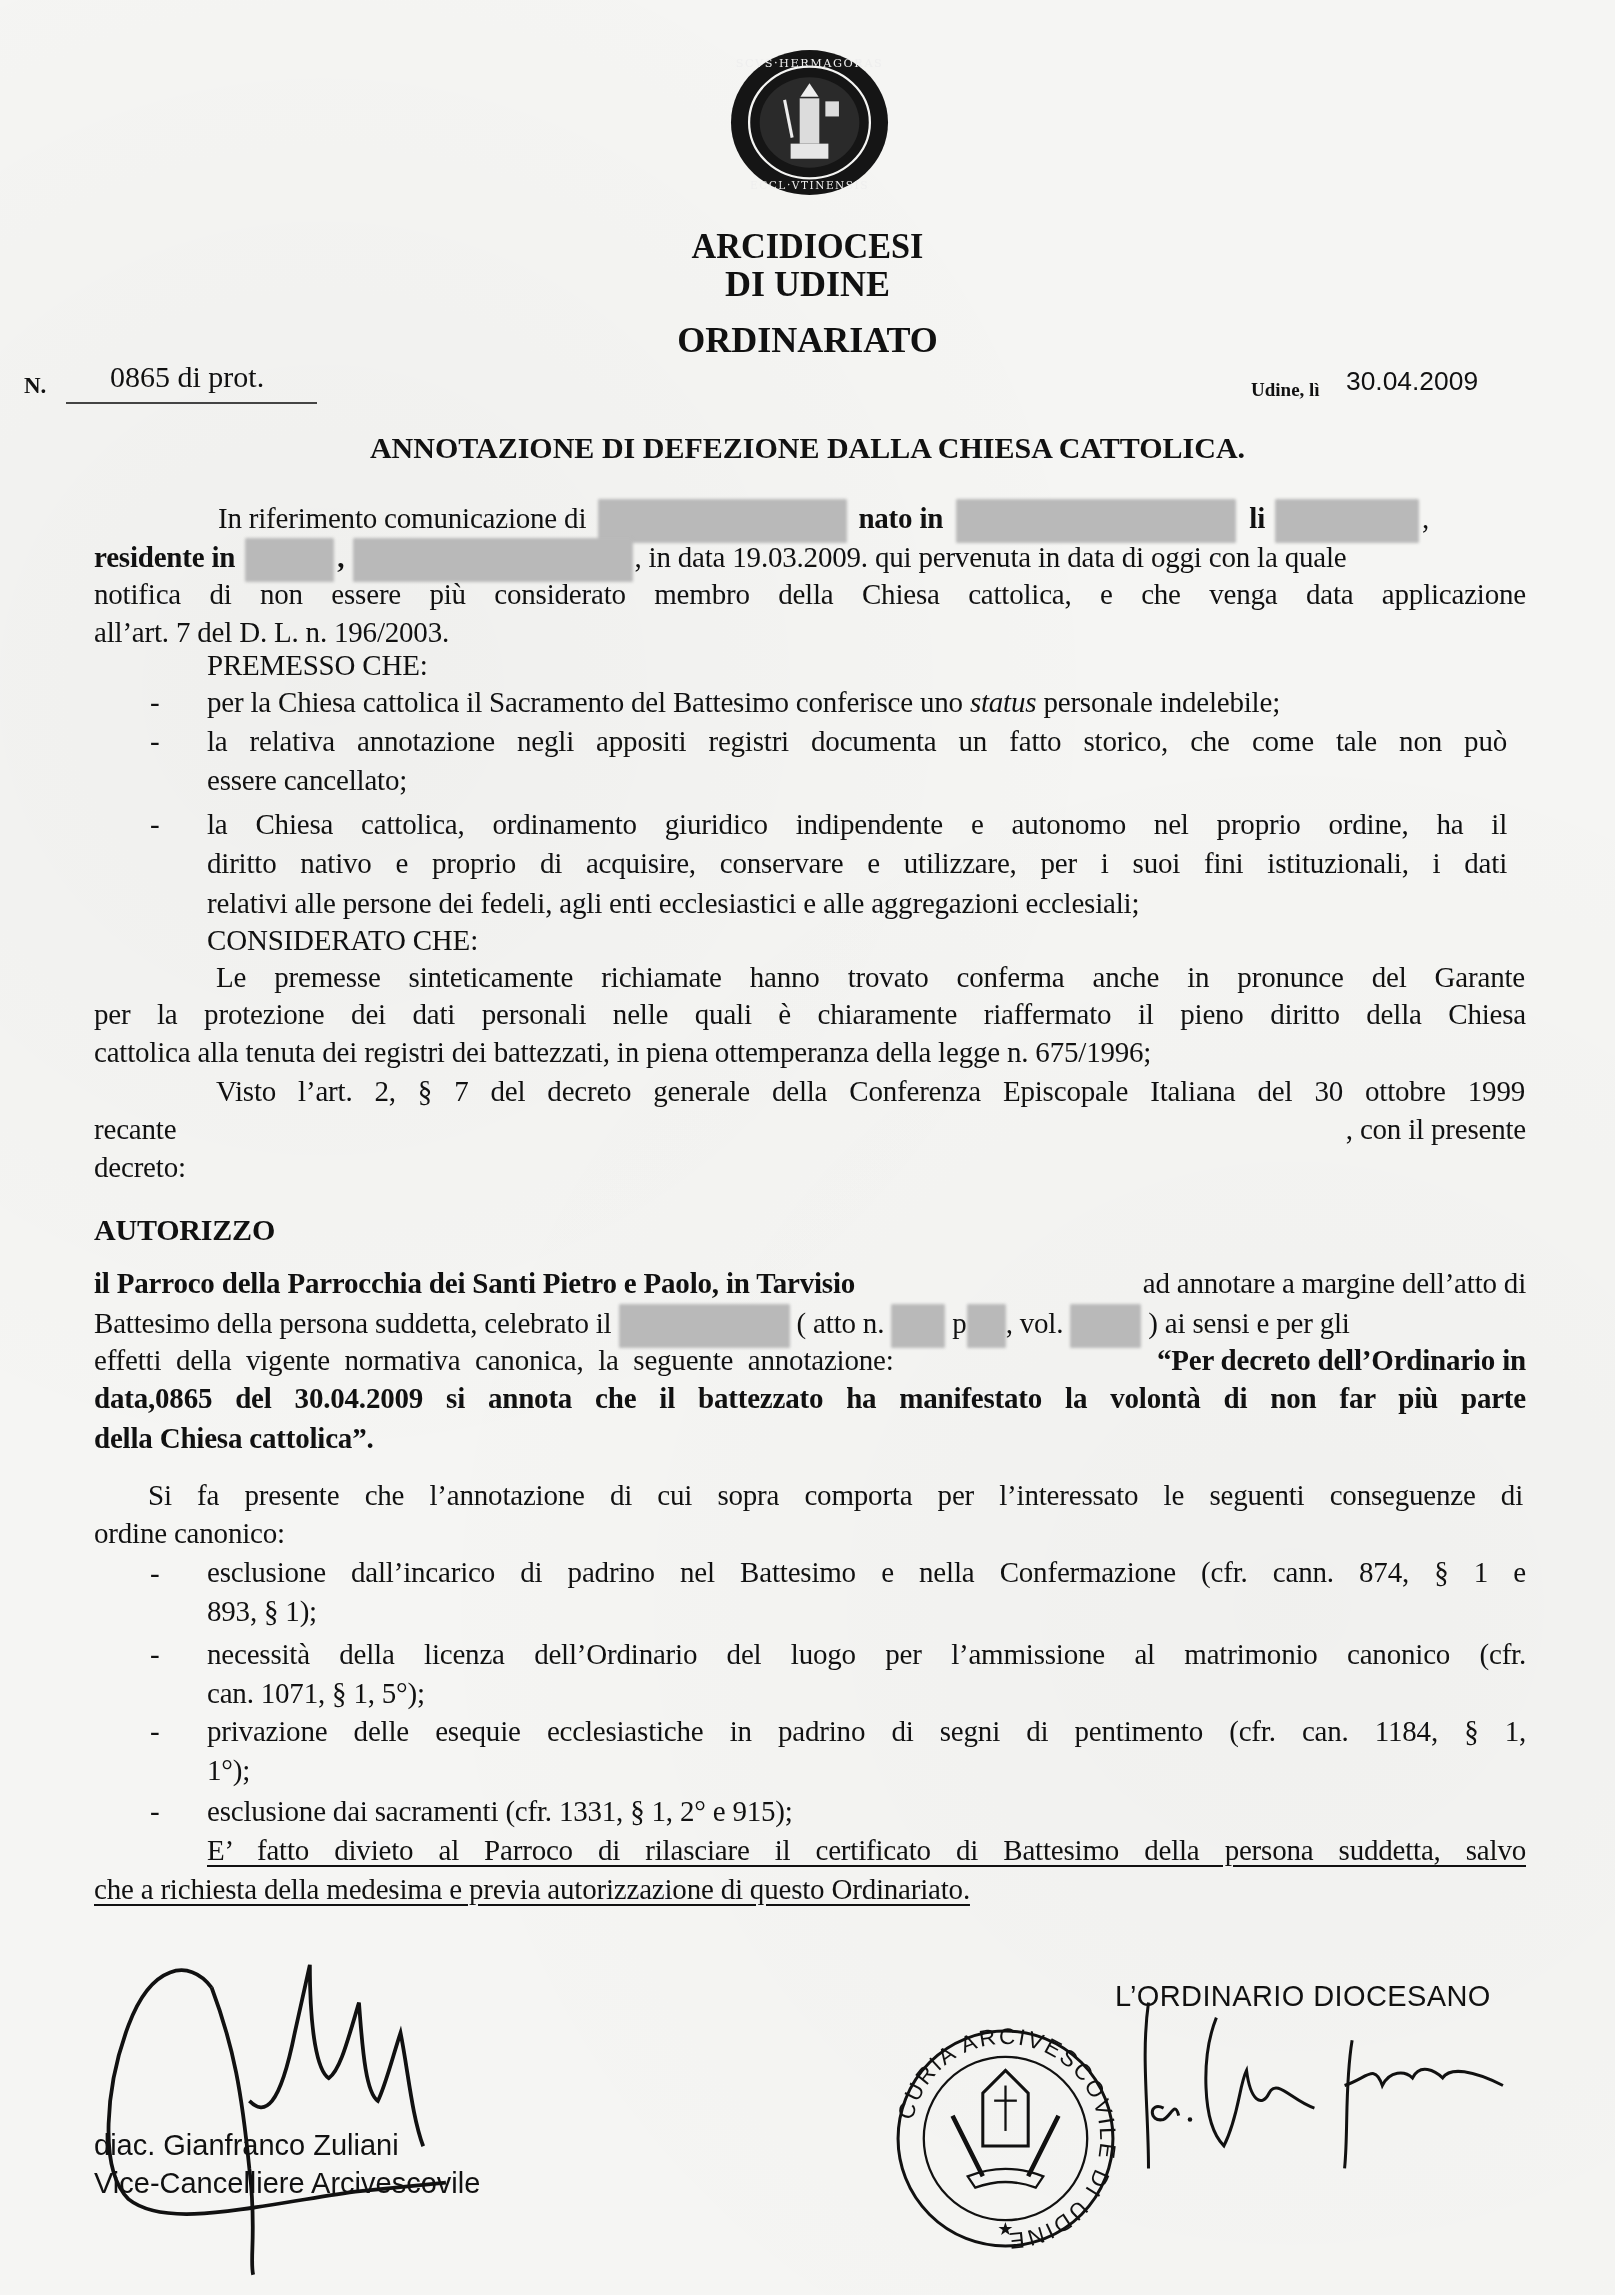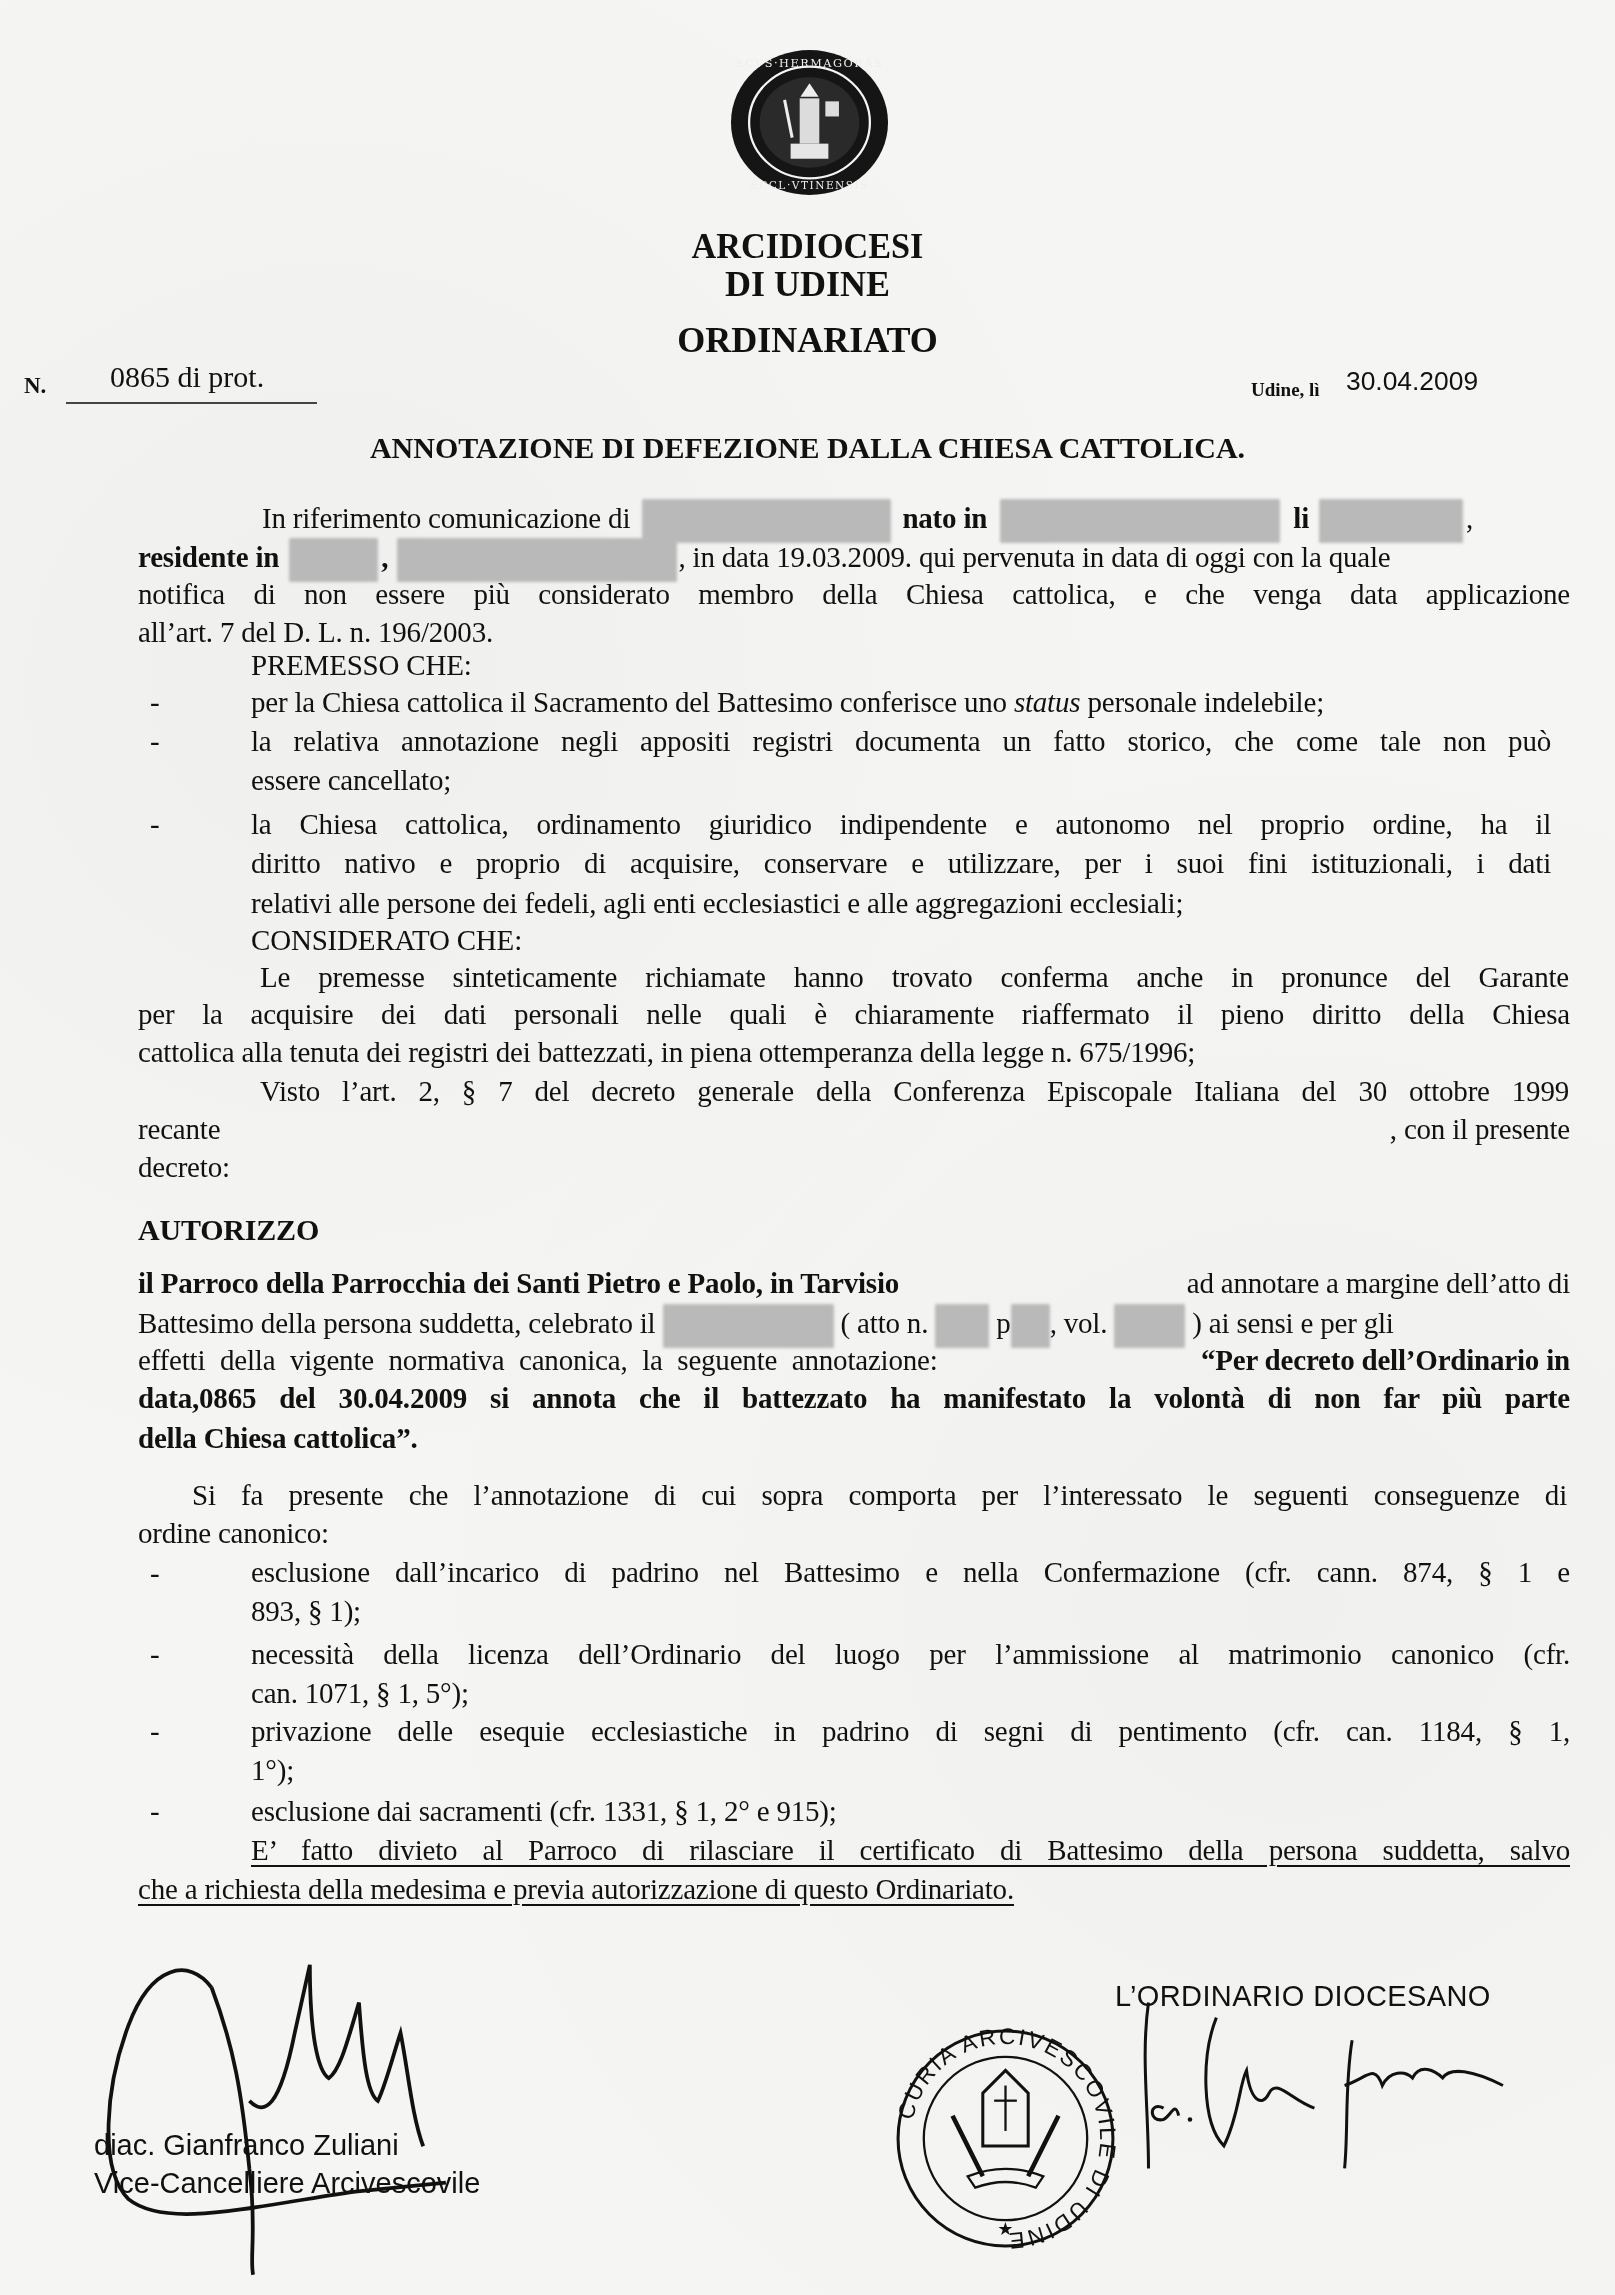--- a/index.html
+++ b/index.html
@@ -10,21 +10,21 @@
     color: #111;
   }
   .paper {
     position: absolute; inset: 0;
     background:
       radial-gradient(circle at 20% 30%, rgba(0,0,0,0.025), transparent 40%),
       radial-gradient(circle at 80% 70%, rgba(0,0,0,0.02), transparent 45%),
       #f5f5f3;
   }
   .abs { position: absolute; white-space: nowrap; }
-  .line { position: absolute; left: 94px; width: 1432px; font-size: 29px; line-height: 35px; white-space: nowrap; letter-spacing: -0.2px; margin-left: 44px; }
+  .line { position: absolute; left: 94px; width: 1432px; font-size: 29px; line-height: 35px; white-space: nowrap; letter-spacing: -0.2px; }
   .justify { text-align: justify; text-align-last: justify; }
   .b { font-weight: bold; }
   .i { font-style: italic; }
   .u { text-decoration: underline; text-decoration-thickness: 2.3px; text-underline-offset: 4.5px; }
   .redact {
     display: inline-block; background: #b9b9b9; filter: blur(1.5px);
     vertical-align: middle; height: 44px; border-radius: 1.5px;
   }
   .sans { font-family: "Liberation Sans", "DejaVu Sans", sans-serif; }
 </style>
@@ -86,21 +86,21 @@
 <div class="line justify" style="top:724px; left:207px; width:1300px;">la relativa annotazione negli appositi registri documenta un fatto storico, che come tale non può</div>
 <div class="line" style="top:763px; left:207px;">essere cancellato;</div>
 
 <div class="abs" style="left:150px; top:808px; font-size:29px;">-</div>
 <div class="line justify" style="top:807px; left:207px; width:1300px;">la Chiesa cattolica, ordinamento giuridico indipendente e autonomo nel proprio ordine, ha il</div>
 <div class="line justify" style="top:846px; left:207px; width:1300px;">diritto nativo e proprio di acquisire, conservare e utilizzare, per i suoi fini istituzionali, i dati</div>
 <div class="line" style="top:886px; left:207px;">relativi alle persone dei fedeli, agli enti ecclesiastici e alle aggregazioni ecclesiali;</div>
 
 <div class="line" style="top:923px; left:207px;">CONSIDERATO CHE:</div>
 <div class="line justify" style="top:960px; left:216px; width:1309px;">Le premesse sinteticamente richiamate hanno trovato conferma anche in pronunce del Garante</div>
-<div class="line justify" style="top:997px;">per la acquisire dei dati personali nelle quali è chiaramente riaffermato il pieno diritto della Chiesa</div>
+<div class="line justify" style="top:997px;">per la protezione dei dati personali nelle quali è chiaramente riaffermato il pieno diritto della Chiesa</div>
 <div class="line" style="top:1035px;">cattolica alla tenuta dei registri dei battezzati, in piena ottemperanza della legge n. 675/1996;</div>
 <div class="line justify" style="top:1074px; left:216px; width:1309px;">Visto l’art. 2, § 7 del decreto generale della Conferenza Episcopale Italiana del 30 ottobre 1999</div>
 <div class="line" style="top:1112px; display:flex; justify-content:space-between;">
   <span>recante </span>
     <span>, con il presente</span>
 </div>
 <div class="line" style="top:1150px;">decreto:</div>
 
 <div class="line b" style="top:1212px; font-size:30px;">AUTORIZZO</div>
 <div class="line" style="top:1266px; display:flex; justify-content:space-between;">

